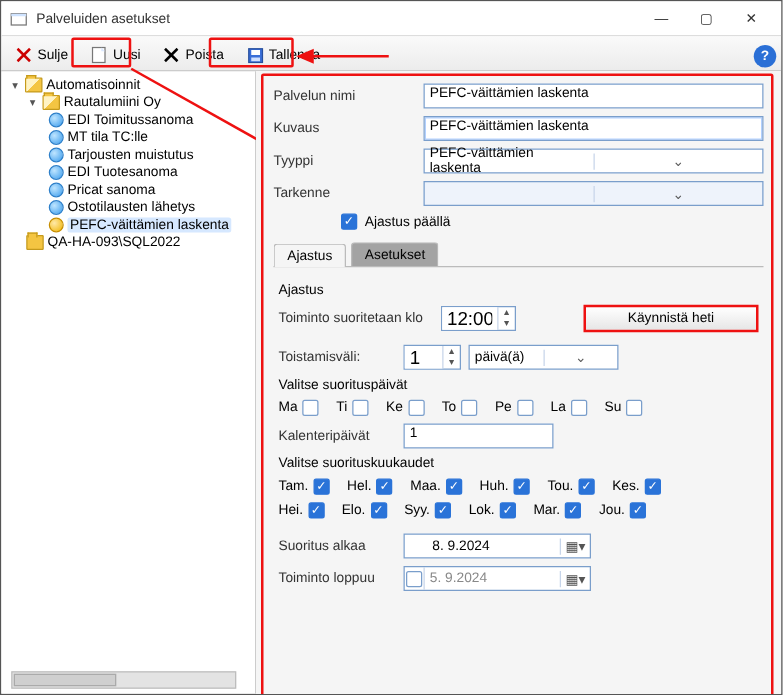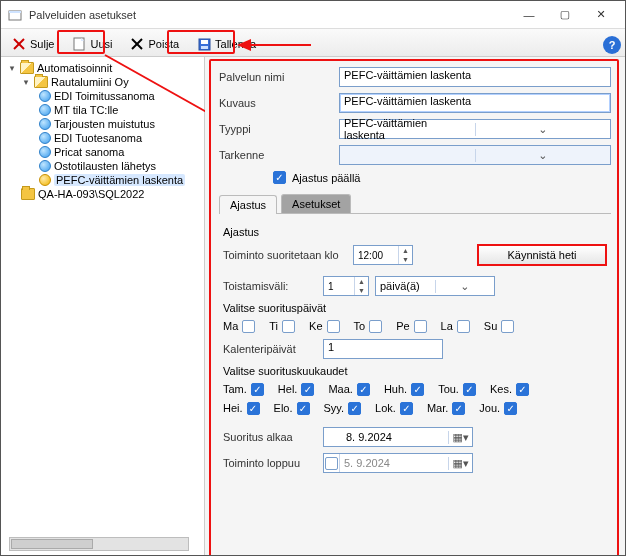--- a/index.html
+++ b/index.html
@@ -38,21 +38,21 @@
   .combo .dd { width: 16px; text-align: center; color: #555; border-left: 1px solid #c7d5ea; }
   .chk { width: 13px; height: 13px; border: 1px solid #7a9ecb; background: #fff; display: inline-flex; align-items: center; justify-content: center; color: #fff; font-size: 10px; border-radius: 2px; }
   .chk.on { background: #2a73d8; border-color: #2a73d8; }
   .chk.on::after { content: "✓"; font-size: 10px; line-height: 1; }
   .tabs { display: flex; gap: 4px; border-bottom: 1px solid #bbb; margin-top: 10px; }
   .tab { padding: 3px 10px; border: 1px solid #bbb; border-bottom: none; background: #a3a3a3; border-radius: 3px 3px 0 0; cursor: pointer; }
   .tab.active { background: #f5f5f5; position: relative; top: 1px; }
   .group { padding: 8px 4px; }
   .group-title { margin: 4px 0 6px; }
   .spinner { display: inline-flex; border: 1px solid #7a9ecb; height: 20px; background: #fff; }
-  .spinner input { border: none; width: 44px; padding: 0 4px; font-size: 10px; outline: none; }
+  .spinner input { border: none; width: 44px; padding: 0 4px; font-size: 15px; outline: none; }
   .spinner .arrows { width: 14px; display: flex; flex-direction: column; border-left: 1px solid #c7d5ea; }
   .spinner .arrows div { flex: 1; font-size: 7px; text-align: center; color: #555; line-height: 9px; }
   .btn { height: 22px; padding: 0 12px; border: 1px solid #888; background: linear-gradient(#fff,#e6e6e6); cursor: pointer; }
   .days, .months { display: flex; flex-wrap: wrap; gap: 10px 14px; margin-bottom: 6px; }
   .daylbl, .monlbl { display: inline-flex; gap: 4px; }
   .dateinp { display: inline-flex; align-items: center; border: 1px solid #7a9ecb; background: #fff; height: 20px; width: 150px; }
   .dateinp .dchk { width: 16px; display: flex; align-items: center; justify-content: center; border-right: 1px solid #c7d5ea; height: 100%; }
   .dateinp .dval { flex: 1; padding: 0 4px; }
   .dateinp .dd { width: 24px; text-align: center; border-left: 1px solid #c7d5ea; color: #555; }
   .red-arrow { position: absolute; pointer-events: none; }
@@ -223,21 +223,21 @@
         <div class="formrow">
           <label style="width:130px;">Toiminto suoritetaan klo</label>
           <div class="spinner">
             <input value="12:00" style="">
             <div class="arrows">
                 <div>▲</div>
                 <div>▼</div>
               </div>
           </div>
           <div style="flex:1"></div>
-          <button class="btn" style="border:2px solid #e11; width:130px;">Käynnistä heti</button>
+          <button class="btn" style="border:2px solid #e11; width:140px;">Käynnistä heti</button>
         </div>
 
         <div class="formrow" style="margin-top:10px;">
           <label style="width:100px;">Toistamisväli:</label>
           <div class="spinner">
             <input style="width: 30px;" value="1">
             <div class="arrows">
                 <div>▲</div>
                 <div>▼</div>
               </div>

